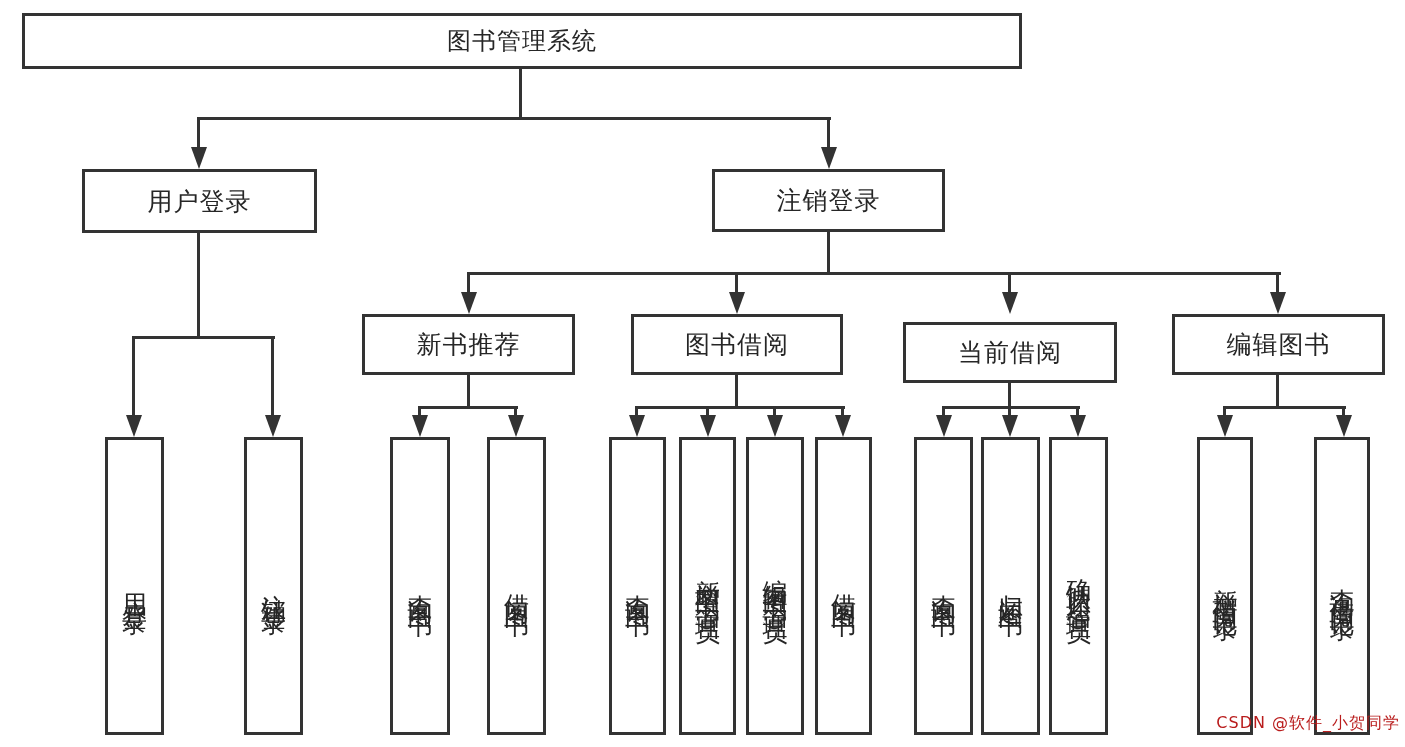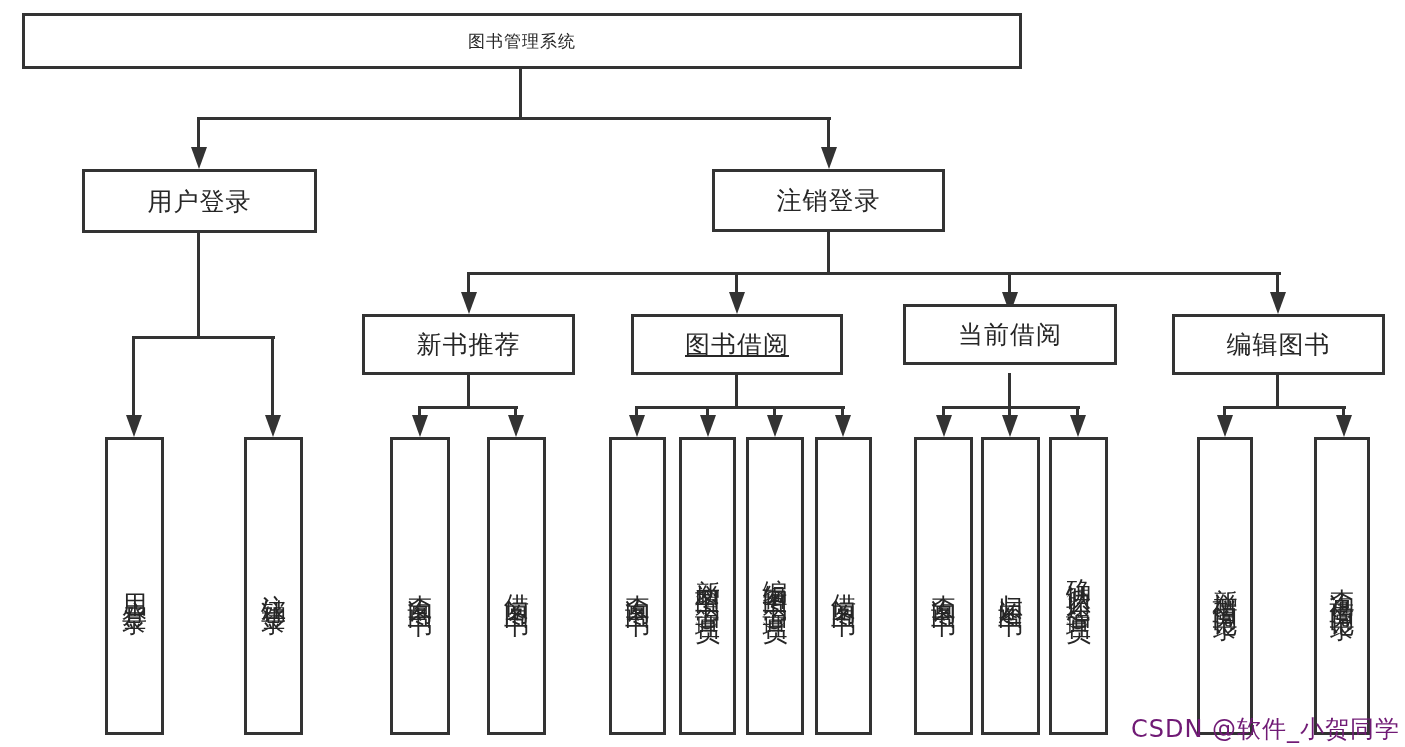--- a/index.html
+++ b/index.html
@@ -5,39 +5,39 @@
   html,body{margin:0;padding:0;background:#ffffff;}
   .canvas{
     position:relative;width:1405px;height:747px;background:#ffffff;overflow:hidden;
     font-family:"DejaVu Sans","Liberation Sans",sans-serif;color:#262626;
   }
   .node{
     position:absolute;box-sizing:border-box;border:3px solid #333333;background:#ffffff;
     display:flex;align-items:center;justify-content:center;
     font-size:25px;letter-spacing:1px;color:#262626;z-index:2;
   }
-  .node.root{font-size:17px;}
+  .node.root{font-size:24px;}
   .leaf{
     position:absolute;box-sizing:border-box;border:3px solid #333333;background:#ffffff;
     top:437px;height:298px;display:flex;align-items:center;justify-content:center;z-index:2;
   }
   .leaf span{
     writing-mode:vertical-rl;text-orientation:mixed;
     font-size:25px;letter-spacing:6px;line-height:1;color:#262626;white-space:nowrap;
   }
   .vl{position:absolute;width:3px;background:#333333;z-index:1;}
   .hl{position:absolute;height:3px;background:#333333;z-index:1;}
   .tri{
     position:absolute;width:0;height:0;z-index:1;
     border-left:8px solid transparent;border-right:8px solid transparent;
     border-top:22px solid #333333;
   }
   .watermark{
     position:absolute;right:5px;top:713px;z-index:5;
-    font-size:24px;color:#701a75;letter-spacing:1px;white-space:nowrap;
+    font-size:16px;color:#b91c1c;letter-spacing:1px;white-space:nowrap;
   }
 </style>
 </head>
 <body>
 
 <div class="canvas">
 
   <div class="vl" style="left:519px;top:67px;height:52px;"></div>
   <div class="hl" style="left:197px;top:117px;width:634px;"></div>
   <div class="vl" style="left:197px;top:117px;height:31px;"></div>
@@ -104,24 +104,24 @@
   <div class="node" style="left:82px;top:169px;width:235px;height:64px;">
     <span>用户登录</span>
   </div>
   <div class="node" style="left:712px;top:169px;width:233px;height:63px;">
     <span>注销登录</span>
   </div>
 
   <div class="node" style="left:362px;top:314px;width:213px;height:61px;">
     <span>新书推荐</span>
   </div>
-  <div class="node" style="left:631px;top:314px;width:212px;height:61px;text-decoration:underline;">
+  <div class="node" style="left:631px;top:314px;width:212px;height:61px;">
     <span>图书借阅</span>
   </div>
-  <div class="node" style="left:903px;top:304px;width:214px;height:61px;">
+  <div class="node" style="left:903px;top:322px;width:214px;height:61px;">
     <span>当前借阅</span>
   </div>
   <div class="node" style="left:1172px;top:314px;width:213px;height:61px;">
     <span>编辑图书</span>
   </div>
 
   <div class="leaf" style="left:105px;width:59px;">
     <span>用户登录</span>
   </div>
   <div class="leaf" style="left:244px;width:59px;">

